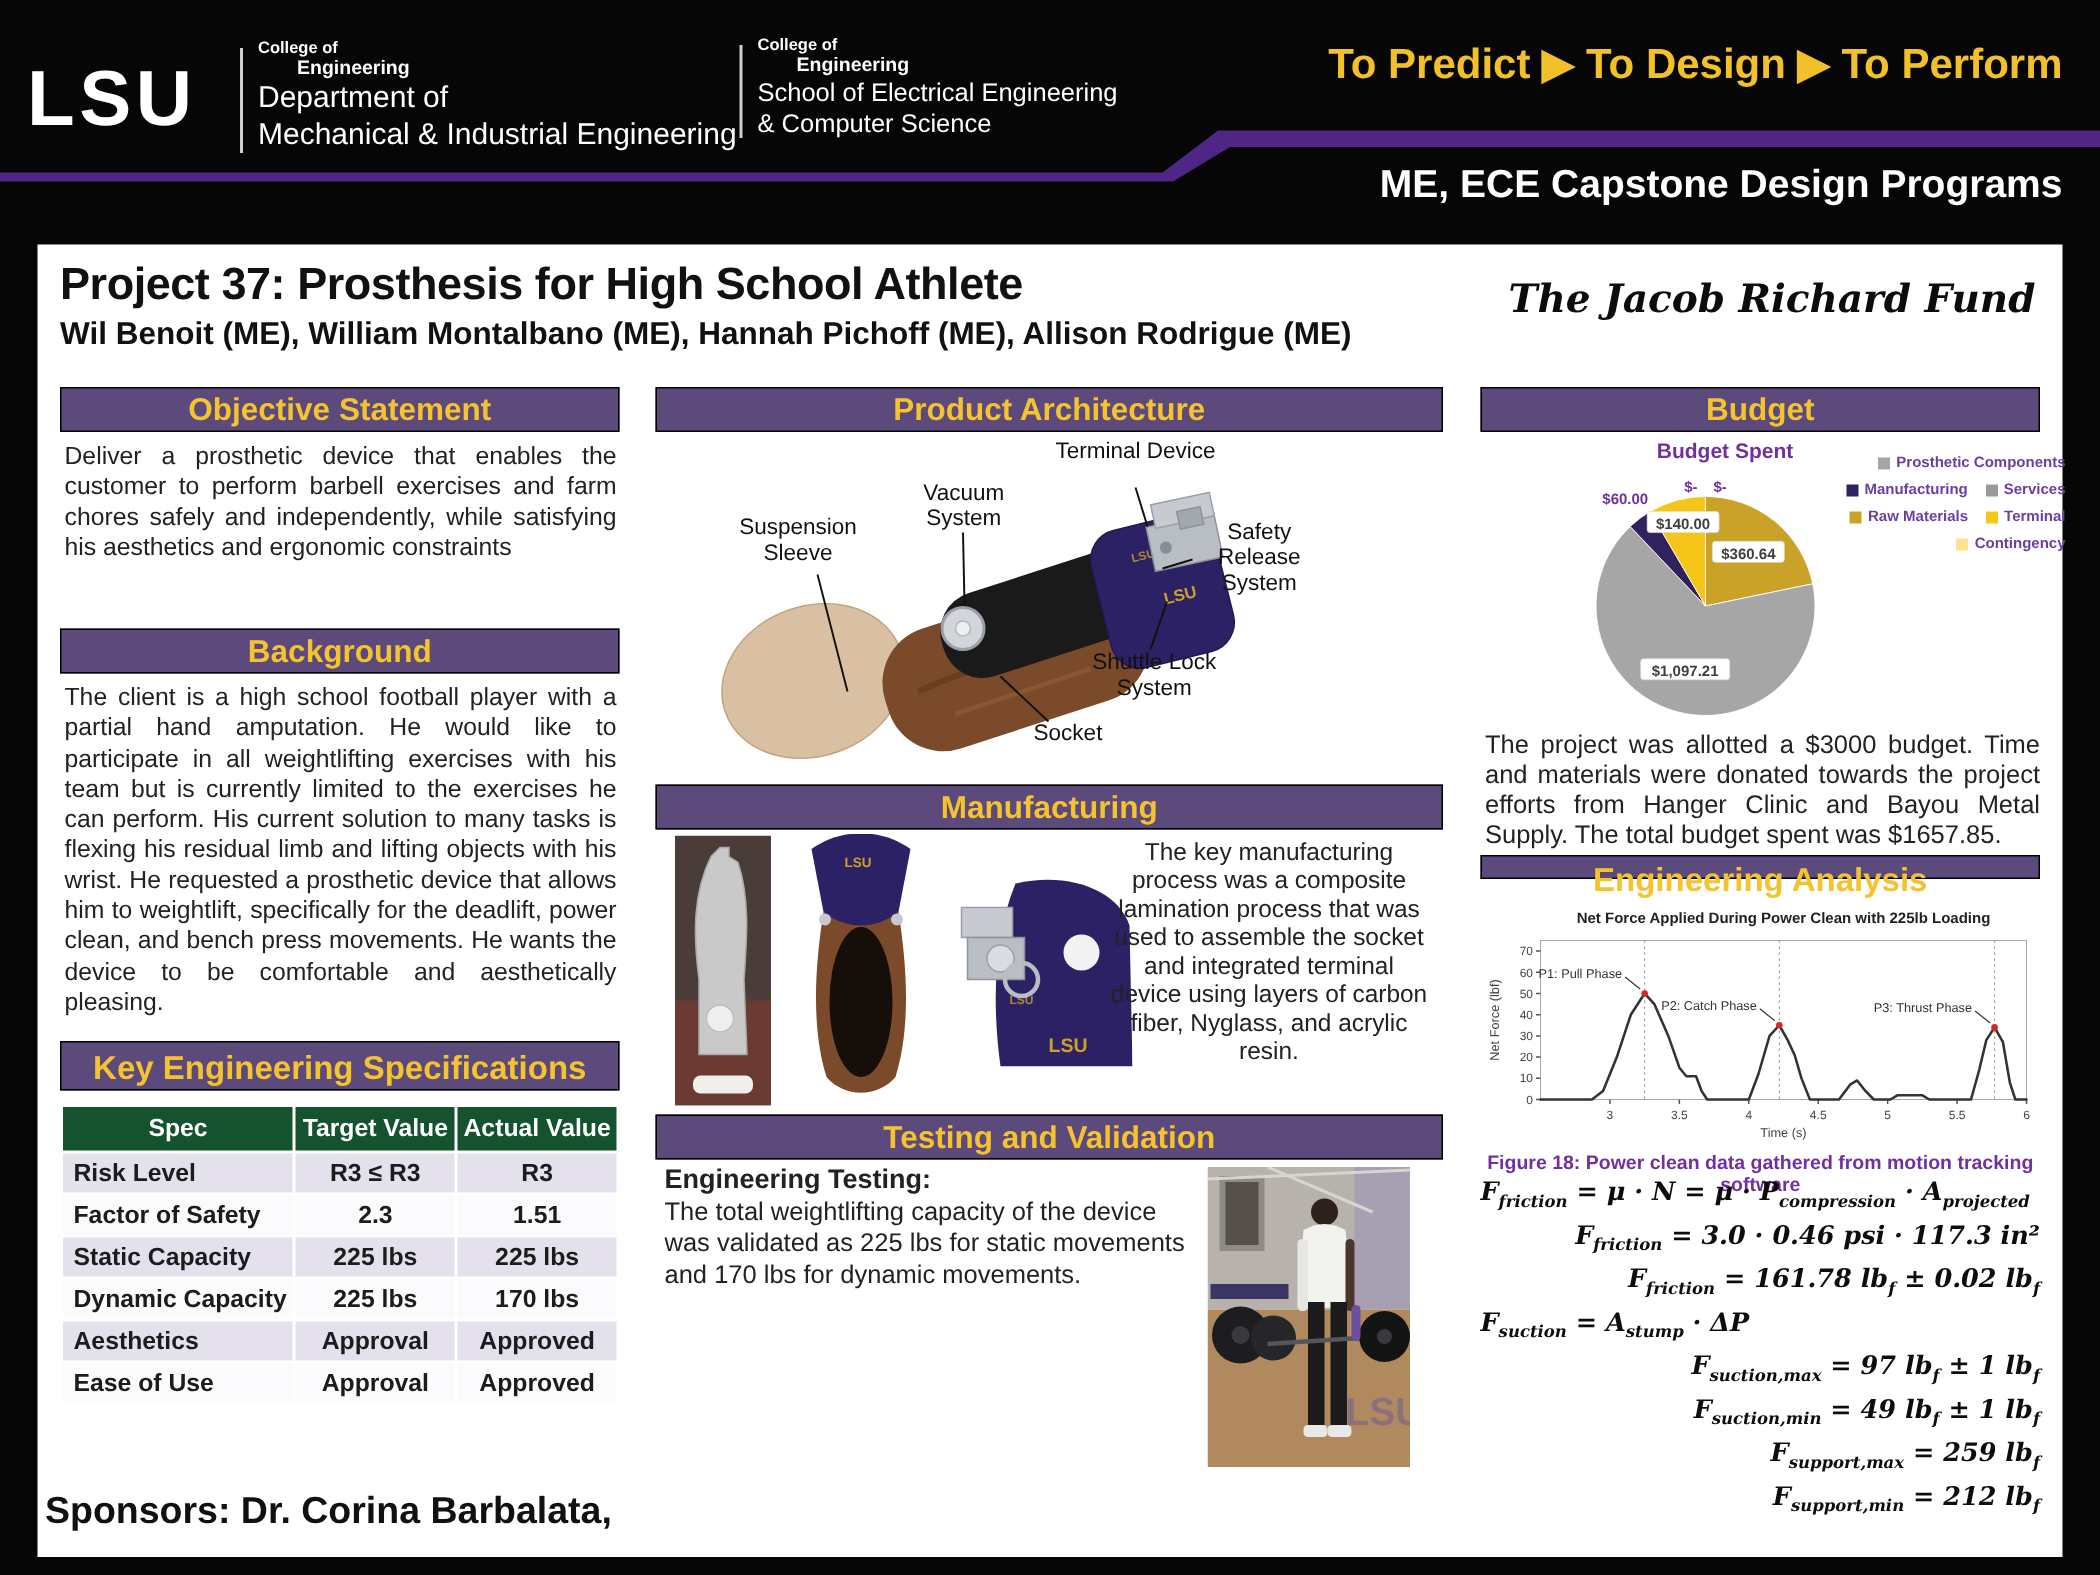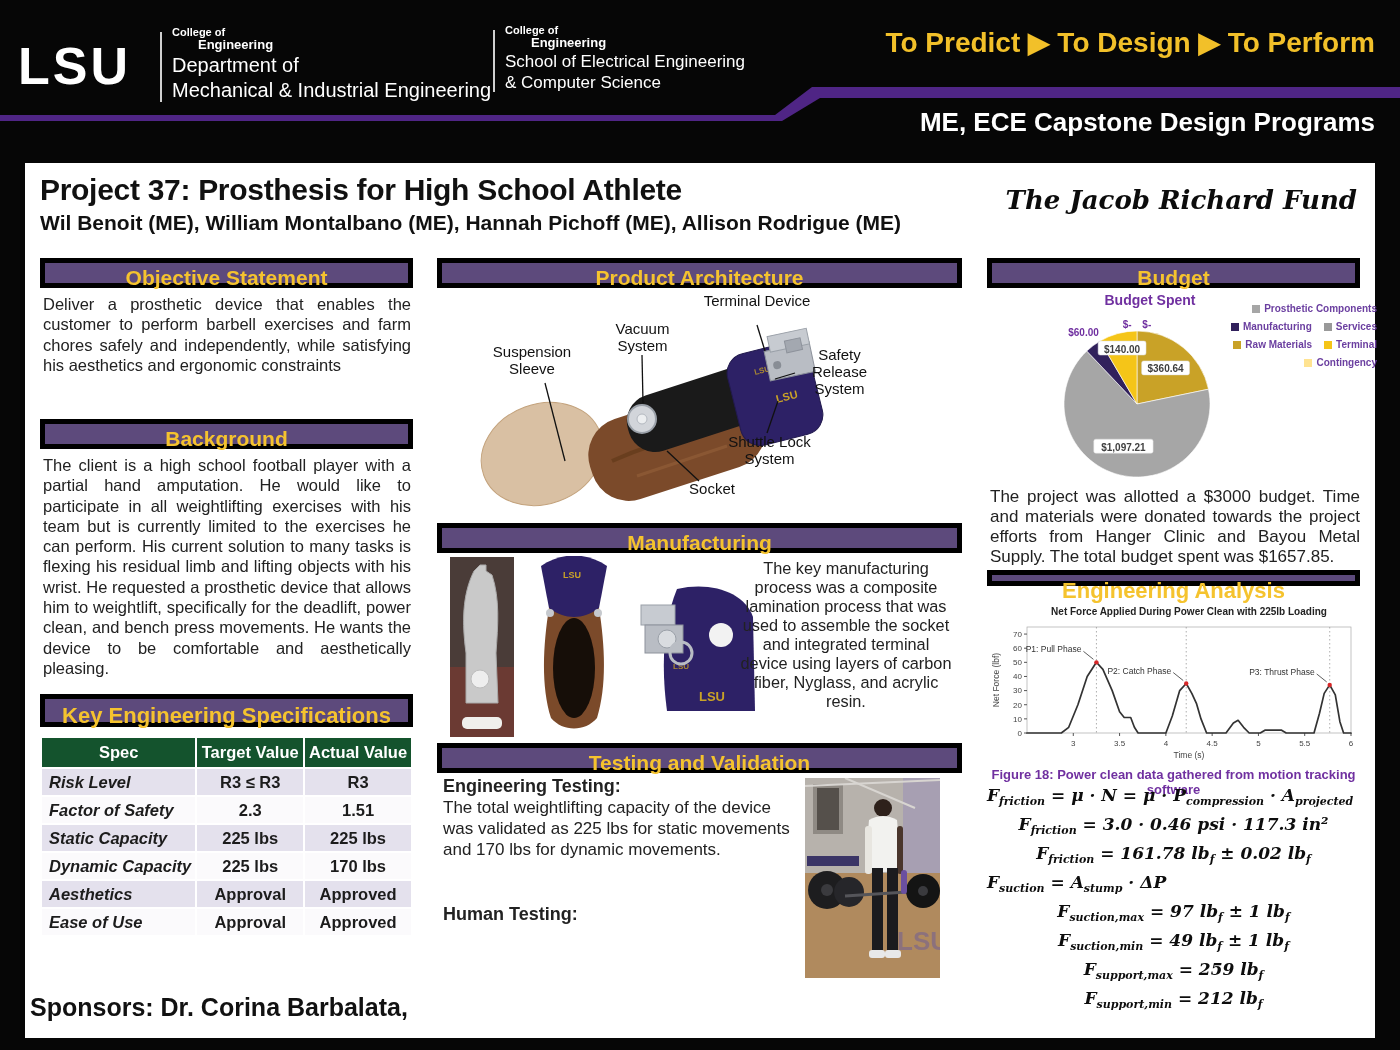--- a/index.html
+++ b/index.html
@@ -22,33 +22,33 @@
   .motto{position:absolute;right:25px;top:26px;color:#f2c029;font-weight:700;font-size:28px;}
   .stripe{position:absolute;left:0;top:0;}
   .program{position:absolute;right:25px;top:107px;color:#fff;font-weight:700;font-size:26px;}
   
   .poster{position:absolute;left:25px;top:163px;width:1350px;height:875px;background:#fff;color:#111;}
   .title{position:absolute;left:15px;top:10px;font-size:30px;font-weight:800;letter-spacing:-.3px;}
   .authors{position:absolute;left:15px;top:48px;font-size:21px;font-weight:700;}
   .fund{position:absolute;right:18px;top:22px;font-family:"DejaVu Serif",serif;font-style:italic;
         font-weight:700;font-size:26px;color:#0c0c0c;}
   .sec-head{position:absolute;background:#5d4a7c;color:#f5c32e;font-weight:700;font-size:21px;
-            text-align:center;height:30px;line-height:30px;border:5px solid #000000;box-sizing:border-box;}
+            text-align:center;height:30px;line-height:30px;border:1px solid #000000;box-sizing:border-box;}
   .body-text{position:absolute;font-size:16.5px;line-height:1.23;text-align:justify;color:#222;}
   
   .h-left{left:15px;width:373px;}
   .h-mid{left:412px;width:525px;}
   .h-right{left:962px;width:373px;}
   
   .specs{position:absolute;left:15px;top:573px;width:373px;border-collapse:separate;border-spacing:2px;}
   .specs th{background:#14532d;color:#fff;font-size:16.5px;font-weight:700;height:27px;}
   .specs td{font-size:16.5px;font-weight:700;color:#1c1c1c;text-align:center;height:24px;}
   .specs tbody tr:nth-child(odd) td{background:#e4e1ed;}
   .specs tbody tr:nth-child(even) td{background:#fbfafc;}
-  .specs td.c-spec{text-align:left;padding-left:7px;font-style:italic;}
+  .specs td.c-spec{text-align:left;padding-left:7px;}
   .specs th:nth-child(1){width:42%;} .specs th:nth-child(2){width:29%;} .specs th:nth-child(3){width:29%;}
   
   .arch{position:absolute;left:412px;top:128px;width:525px;height:230px;}
   .arch svg{position:absolute;left:0;top:0;}
   .arch-label{position:absolute;font-size:15px;line-height:1.12;text-align:center;color:#111;}
   .al-terminal{left:265px;top:2px;width:110px;text-align:center;}
   .al-vacuum{left:158px;top:30px;width:95px;}
   .al-sleeve{left:45px;top:53px;width:100px;}
   .al-safety{left:360px;top:56px;width:85px;}
   .al-shuttle{left:275px;top:143px;width:115px;}
@@ -74,21 +74,21 @@
   .leg-swatch{width:8px;height:8px;display:inline-block;}
   .line-wrap{position:absolute;left:962px;top:440px;width:373px;height:162px;}
   .fig-caption{position:absolute;left:962px;top:604px;width:373px;text-align:center;
                font-size:13px;font-weight:700;color:#7030a0;}
   
   .formulas{position:absolute;left:962px;top:622px;width:373px;}
   .formula{font-family:"DejaVu Serif",serif;font-style:italic;font-weight:700;font-size:17px;
            height:29px;color:#0d0d0d;white-space:nowrap;}
   .formula sub{font-size:11px;font-style:italic;}
   .f-left{text-align:left;}
-  .f-center{text-align:center;}
+  .f-center{text-align:right;}
   svg text{font-family:"Liberation Sans",sans-serif;}
 </style>
 </head>
 <body>
 
 <div class="canvas">
 
   <header class="topbar">
     <div class="lsu-logo">LSU</div>
     <div class="vdiv d1"></div>
@@ -237,21 +237,20 @@
       <circle cx="84" cy="52" r="12" fill="#f2f2f2"></circle>
     </svg>
     <div class="mfg-text">The key manufacturing process was a composite lamination process that was used to assemble the socket and integrated terminal device using layers of carbon fiber, Nyglass, and acrylic resin.</div>
 
     <div class="sec-head h-mid" style="top:580px;">Testing and Validation</div>
     <div class="tv-block" style="top:612px;">
       <div class="tv-title">Engineering Testing:</div>
       <div>The total weightlifting capacity of the device was validated as 225 lbs for static movements and 170 lbs for dynamic movements.</div>
     </div>
     <div class="tv-block" style="top:740px;">
-      <div class="tv-title">Human Testing:</div>
     </div>
     <svg class="tv-photo" width="135" height="200" viewBox="0 0 135 200">
       <rect width="135" height="95" fill="#b7b2ac"></rect>
       <rect x="98" width="37" height="95" fill="#9a8fb8" opacity="0.55"></rect>
       <rect x="8" y="6" width="30" height="50" fill="#8f8a84"></rect>
       <rect x="12" y="10" width="22" height="42" fill="#55504b"></rect>
       <line x1="0" y1="8" x2="135" y2="2" stroke="#d8d5d1" stroke-width="2"></line>
       <line x1="40" y1="0" x2="110" y2="30" stroke="#d8d5d1" stroke-width="2"></line>
       <rect y="95" width="135" height="105" fill="#b08a5e"></rect>
       <text x="92" y="172" font-size="26" font-weight="800" fill="#6a5a9a" opacity="0.5">LSU</text>

